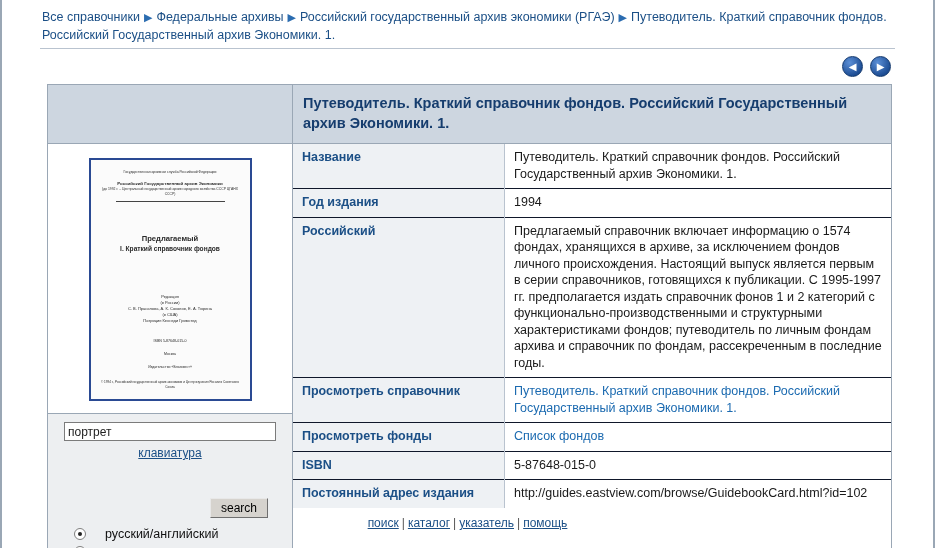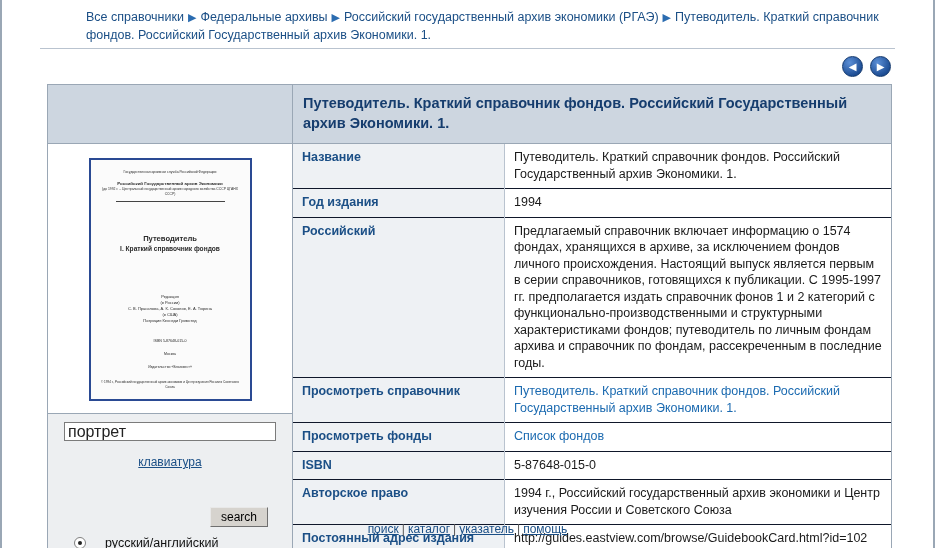--- a/index.html
+++ b/index.html
@@ -23,21 +23,20 @@
     border-left: 2px solid #9aa7b5;
     border-right: 2px solid #9aa7b5;
     background: #ffffff;
   }
   
   .breadcrumb {
     padding: 8px 14px 2px 40px;
     font-size: 12.5px;
     line-height: 18px;
     color: #1b4f86;
-    margin-left: 44px;
   }
   .breadcrumb a {
     color: #1b4f86;
     text-decoration: none;
   }
   .crumb-sep {
     color: #2b6cb0;
     font-size: 11px;
     margin: 0 4px;
   }
@@ -175,30 +174,30 @@
     font-weight: bold;
     font-size: 12.5px;
     padding-bottom: 5px;
   }
   .search-input {
     width: 212px;
     height: 19px;
     border: 1px solid #7b7b7b;
     background: #ffffff;
     font-family: "Liberation Sans", sans-serif;
-    font-size: 16px;
+    font-size: 12px;
     color: #222;
     padding: 0 3px;
     box-sizing: border-box;
     display: block;
     margin: 0 auto;
   }
   .kbd-link {
     text-align: center;
-    margin-top: 14px;
+    margin-top: 5px;
   }
   .kbd-link a {
     color: #1b4f86;
     font-size: 12px;
     text-decoration: underline;
   }
   .search-btn-row {
     display: flex;
     justify-content: flex-end;
     padding-right: 12px;
@@ -267,21 +266,21 @@
   td.value { color: #1a1a1a; }
   td.value a {
     color: #1b6ab0;
     text-decoration: none;
   }
   
   .footer {
     position: absolute;
     left: 0;
     right: 0;
-    bottom: 12px;
+    bottom: 18px;
     text-align: center;
     font-size: 12px;
     color: #1b4f86;
   }
   .footer a { color: #1b4f86; text-decoration: underline; }
   .footer .sep { color: #555; margin: 0 3px; }
 </style>
 </head>
 <body>
 
@@ -307,21 +306,21 @@
     <div class="frame-body">
 
       <div class="leftcol">
 
         <div class="cover-wrap">
           <div class="cover">
             <div class="cv-top">Государственная архивная служба Российской Федерации</div>
             <div class="cv-org">Российский Государственный архив Экономики</div>
             <div class="cv-top">(до 1992 г. – Центральный государственный архив народного хозяйства СССР ЦГАНХ СССР)</div>
             <div class="cv-rule"></div>
-            <div class="cv-title">Путеводитель</div>
+            <div class="cv-title">Предлагаемый</div>
             <div class="cv-sub">I. Краткий справочник фондов</div>
             <div class="cv-ed">
               <div>Редакция</div>
               <div>(в России)</div>
               <div>С. В. Прасолова, А. К. Соколов, Е. А. Тюрина</div>
               <div>(в США)</div>
               <div>Патриция Кеннеди Гримстед</div>
             </div>
             <div class="cv-bottom">
               <div class="cv-isbn">ISBN 5-87648-015-0</div>
@@ -372,24 +371,20 @@
             </tr>
             <tr>
               <td class="label">Просмотреть фонды</td>
               <td class="value"><a href="#">Список фондов</a></td>
             </tr>
             <tr>
               <td class="label">ISBN</td>
               <td class="value">5-87648-015-0</td>
             </tr>
             <tr>
-              <td class="label">Авторское право</td>
-              <td class="value">1994 г., Российский государственный архив экономики и Центр изучения России и Советского Союза</td>
-            </tr>
-            <tr>
               <td class="label">Постоянный адрес издания</td>
               <td class="value">http://guides.eastview.com/browse/GuidebookCard.html?id=102</td>
             </tr>
 
           </tbody>
         </table>
       </div>
 
     </div>
   </div>

